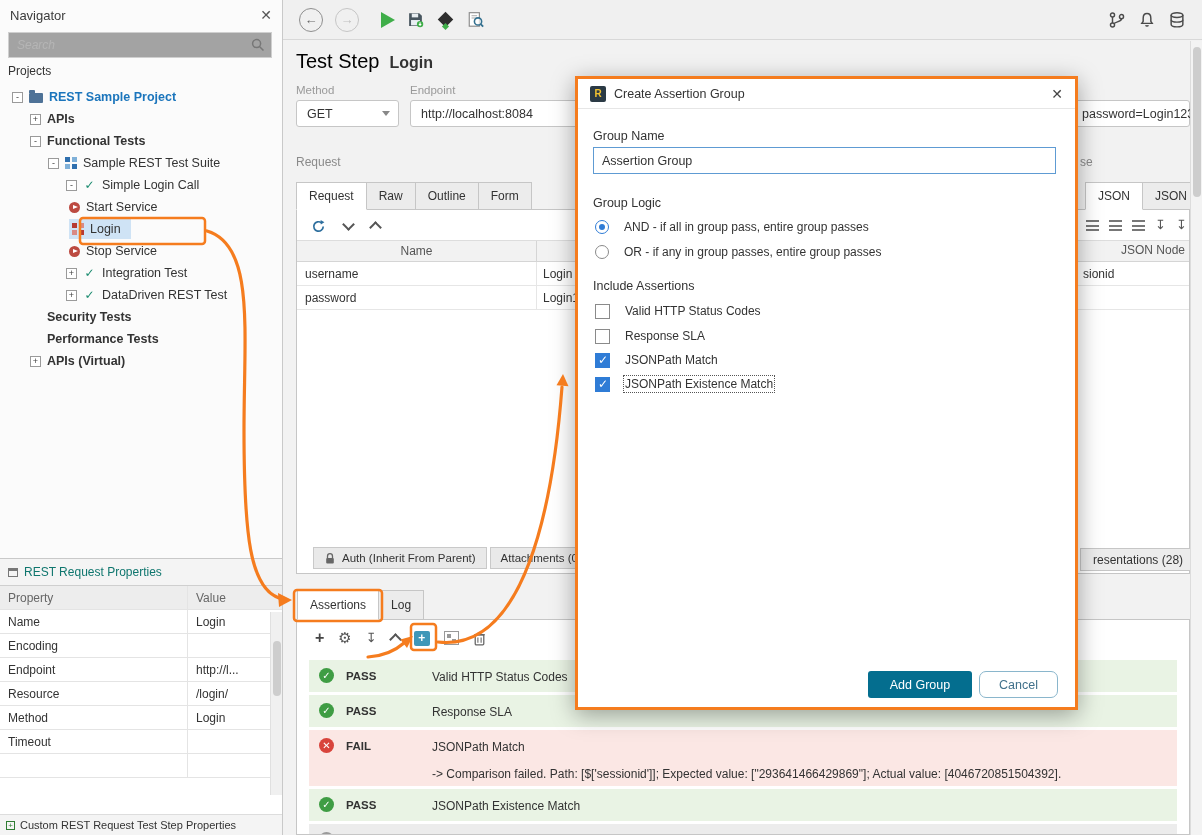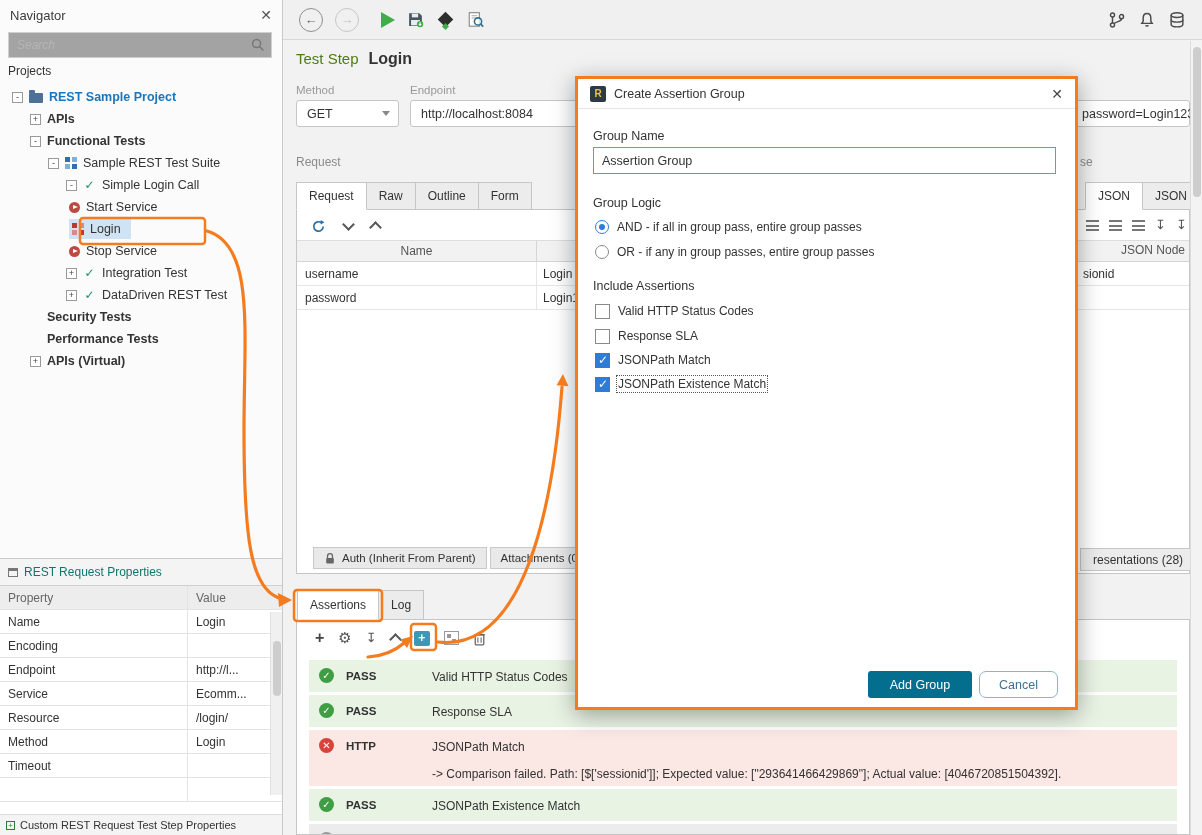--- a/index.html
+++ b/index.html
@@ -53,21 +53,21 @@
   .circlebtn{width:22px;height:22px;border-radius:50%;border:1px solid #8f8f8f;color:#666;font-size:13px;display:flex;align-items:center;justify-content:center;flex:none;}
   .circlebtn.disabled{border-color:#c6c6c6;color:#c0c0c0;}
   .playbtn{width:0;height:0;border-left:14px solid #3fae49;border-top:8px solid transparent;border-bottom:8px solid transparent;margin-left:10px;flex:none;}
   .diamond{width:11px;height:11px;background:#2e2e2e;transform:rotate(45deg);margin:0 4px;position:relative;flex:none;}
   .diamond::after{content:"";position:absolute;right:-2px;bottom:-2px;width:5px;height:5px;background:#3fae49;}
   .tb-spacer{flex:1;}
   .tbicon{flex:none;display:flex;align-items:center;justify-content:center;}
 
   
   #ts-title{position:absolute;left:296px;top:50px;z-index:1;}
-  .ts-label{font-size:15px;color:#4d7c0f;margin-right:10px;}
+  .ts-label{font-size:20px;color:#000000;margin-right:10px;}
   .ts-name{font-size:16px;font-weight:bold;color:#333;}
   .fieldlabel{position:absolute;font-size:11.5px;color:#9a9a9a;z-index:1;}
   .inputbox{position:absolute;height:27px;background:#fff;border:1px solid #c6c6c6;border-radius:3px;box-sizing:border-box;display:flex;align-items:center;padding:0 10px;font-size:12.5px;color:#333;z-index:1;}
   .mcaret{position:absolute;right:8px;width:0;height:0;border-left:4px solid transparent;border-right:4px solid transparent;border-top:5px solid #888;}
   #endpoint-tail{position:absolute;left:1082px;top:107px;font-size:12.5px;color:#333;z-index:2;}
 
   
   .tabs{position:absolute;display:flex;z-index:2;}
   .tab{height:28px;box-sizing:border-box;display:flex;align-items:center;padding:0 12px;font-size:12px;color:#333;background:#ececec;border:1px solid #c6c6c6;margin-right:-1px;white-space:nowrap;}
   .tab.active{background:#fff;border-bottom-color:#fff;z-index:3;}
@@ -126,21 +126,21 @@
   #vscroll .thumb{position:absolute;left:2px;top:6px;width:8px;height:150px;background:#cdcdcd;border-radius:4px;}
 
   
   #dialog{position:absolute;left:575px;top:76px;width:503px;height:634px;background:#fff;border:3px solid #f57c1e;box-shadow:0 5px 22px rgba(0,0,0,.35);z-index:40;box-sizing:border-box;}
   .dlg-titlebar{position:absolute;left:0;top:0;right:0;height:30px;border-bottom:1px solid #e6e6e6;display:flex;align-items:center;padding:0 12px;gap:8px;box-sizing:border-box;}
   .dlg-icon{width:16px;height:16px;background:#2b3a45;color:#f2c230;font-size:10px;font-weight:bold;display:flex;align-items:center;justify-content:center;border-radius:2px;flex:none;}
   .dlg-title{font-size:12.5px;color:#333;flex:1;}
   .dlg-close{font-size:14px;color:#444;cursor:pointer;}
   .dlg-label{position:absolute;left:15px;font-size:12.5px;color:#333;}
   .dlg-input{position:absolute;left:15px;width:463px;height:27px;border:1px solid #5e9bd3;font-size:12.5px;color:#333;padding:0 8px;box-sizing:border-box;font-family:inherit;outline:none;background:#fff;}
-  .dlg-radio-row,.dlg-cb-row{position:absolute;left:17px;display:flex;align-items:center;gap:8px;height:18px;}
+  .dlg-radio-row,.dlg-cb-row{position:absolute;left:17px;display:flex;align-items:center;gap:15px;height:18px;}
   .radio{width:14px;height:14px;border-radius:50%;border:1px solid #8a8a8a;background:#fff;box-sizing:border-box;position:relative;flex:none;}
   .radio.checked{border-color:#2f7cd6;}
   .radio.checked::after{content:"";position:absolute;left:3px;top:3px;width:6px;height:6px;border-radius:50%;background:#2f7cd6;}
   .cb{width:15px;height:15px;border:1px solid #8a8a8a;background:#fff;box-sizing:border-box;position:relative;flex:none;}
   .cb.checked{background:#2f7cd6;border-color:#2f7cd6;}
   .cb.checked::after{content:"\2713";position:absolute;left:2px;top:-1px;color:#fff;font-size:12px;font-weight:bold;}
   .rlabel,.clabel{font-size:12px;color:#333;}
   .clabel.focused{outline:1px dotted #555;outline-offset:1px;}
   .btn{position:absolute;height:27px;display:flex;align-items:center;justify-content:center;font-size:12.5px;border-radius:3px;box-sizing:border-box;cursor:pointer;}
   .btn.primary{background:#046e8f;color:#fff;}
@@ -253,24 +253,20 @@
           <div class="c1">Name</div>
           <div class="c2">Login</div>
         </div>
       <div class="prow">
           <div class="c1">Encoding</div>
           <div class="c2"></div>
         </div>
       <div class="prow">
           <div class="c1">Endpoint</div>
           <div class="c2">http://l...</div>
-        </div>
-      <div class="prow">
-          <div class="c1">Service</div>
-          <div class="c2">Ecomm...</div>
         </div>
       <div class="prow">
           <div class="c1">Resource</div>
           <div class="c2">/login/</div>
         </div>
       <div class="prow">
           <div class="c1">Method</div>
           <div class="c2">Login</div>
         </div>
       <div class="prow">
@@ -449,21 +445,21 @@
         <span class="astatus">PASS</span>
         <span class="acontent">Valid HTTP Status Codes</span>
       </div>
       <div class="arow pass h32">
         <span class="sicon passc">✓</span>
         <span class="astatus">PASS</span>
         <span class="acontent">Response SLA</span>
       </div>
       <div class="arow fail h56">
         <span class="sicon failc">✕</span>
-        <span class="astatus">HTTP</span>
+        <span class="astatus">FAIL</span>
         <span class="acontent">
           <div>JSONPath Match</div>
           <div class="adetail">-&gt; Comparison failed. Path: [$['sessionid']]; Expected value: ["293641466429869"]; Actual value: [4046720851504392].</div>
         </span>
       </div>
       <div class="arow pass h32">
         <span class="sicon passc">✓</span>
         <span class="astatus">PASS</span>
         <span class="acontent">JSONPath Existence Match</span>
       </div>

